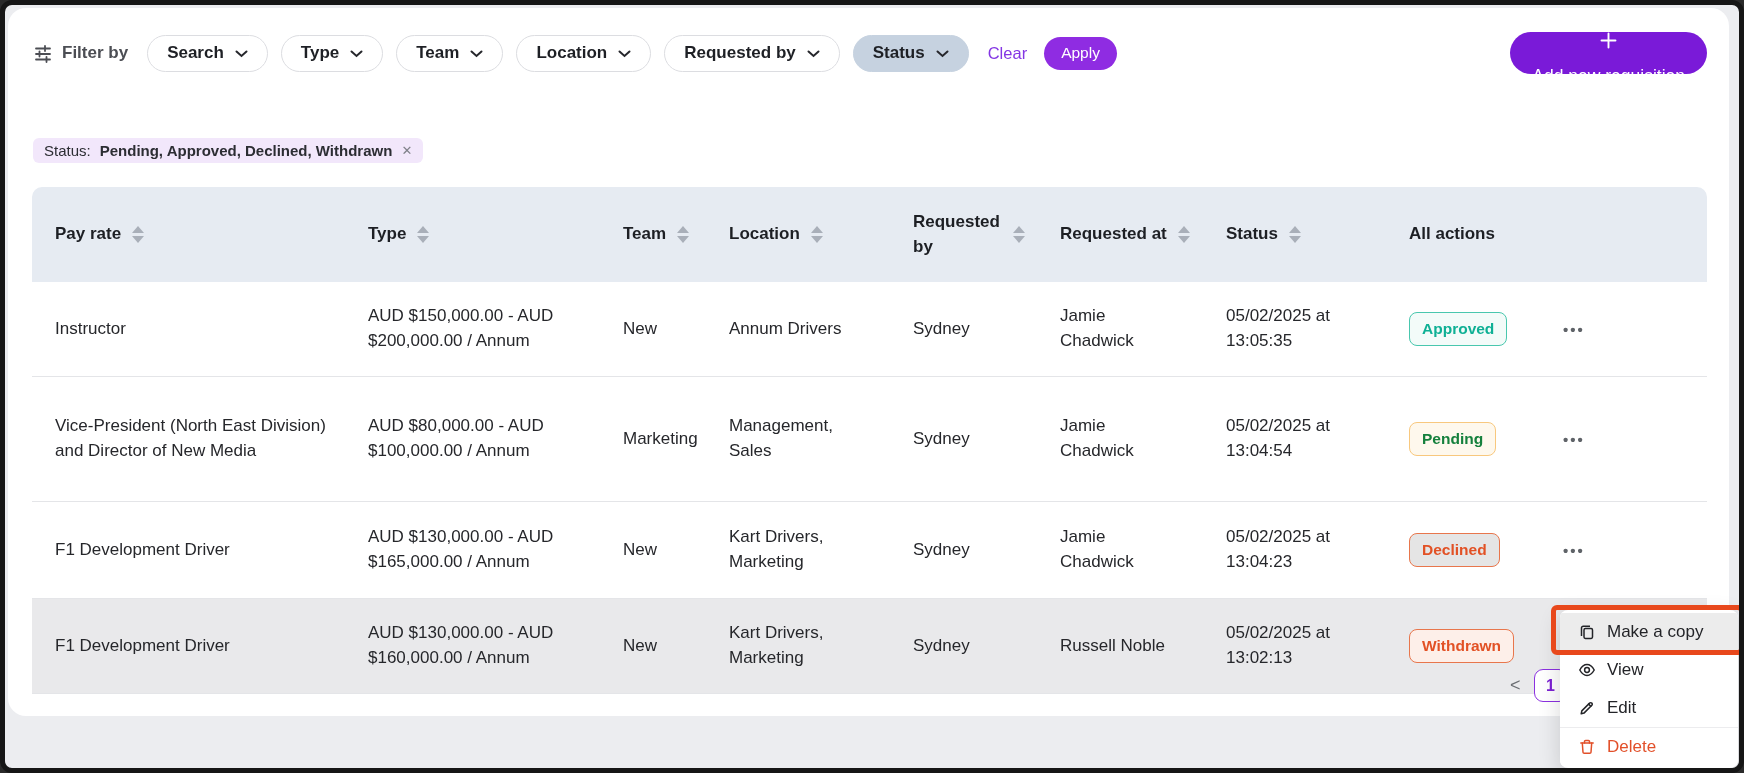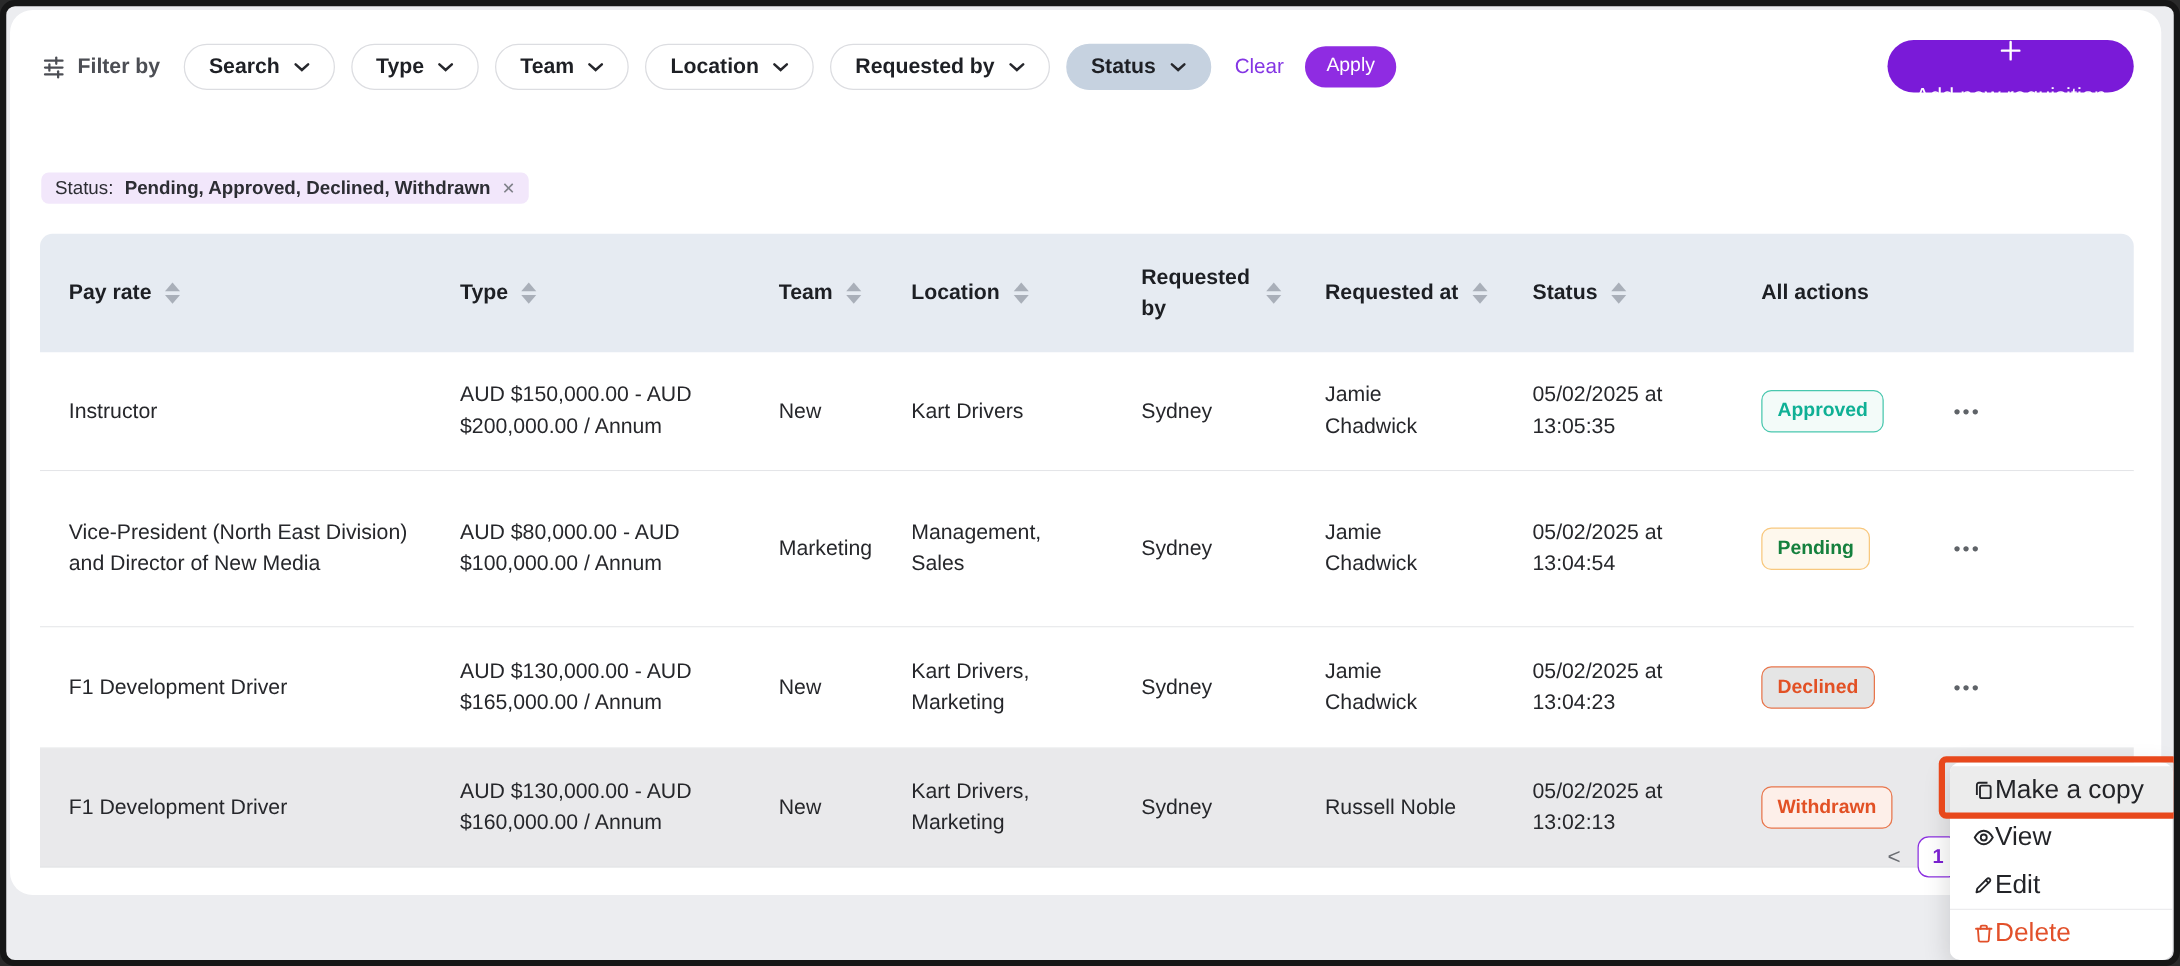--- a/index.html
+++ b/index.html
@@ -80,22 +80,22 @@
     display:flex; align-items:center; justify-content:center;
     color:#7d22d4; font-weight:700; font-size:16px; background:#fff; cursor:pointer;
   }
   
   .menu{
     position:absolute; left:1555px; top:605px; width:178px; z-index:20;
     background:#fff; border-radius:8px; box-shadow:0 6px 22px rgba(0,0,0,.16);
     padding:3px 0; overflow:hidden;
   }
   .menu-item{
-    display:flex; align-items:center; height:38px; padding:0 14px 0 18px;
-    font-size:21px; color:#232428; cursor:pointer; background:#fff;
+    display:flex; align-items:center; gap:11px; height:38px; padding:0 14px 0 18px;
+    font-size:17px; color:#232428; cursor:pointer; background:#fff;
   }
   .menu-item.hl{ background:#ececec; }
   .menu-item.danger{ color:#e2502a; border-top:1px solid #ececee; }
   .mi-icon{ display:inline-flex; flex:none; }
   
   .annotation{
     position:absolute; left:1546px; top:600px; width:193px; height:50px;
     border:5px solid #e8481c; border-radius:6px; z-index:30; pointer-events:none;
   }
 </style>
@@ -229,21 +229,21 @@
           </div>
         <div class="th">
             <span class="lbl">All actions</span>
           </div>
       </div>
 
       <div class="tr row r1">
         <div class="td">Instructor</div>
         <div class="td">AUD $150,000.00 - AUD $200,000.00 / Annum</div>
         <div class="td">New</div>
-        <div class="td">Kart Drivers</div>
+        <div class="td">Annum Drivers</div>
         <div class="td">Sydney</div>
         <div class="td cell-reqby">
             <span>Jamie Chadwick</span>
           </div>
         <div class="td">05/02/2025 at 13:05:35</div>
         <div class="td">
             <span class="badge badge--approved">Approved</span>
           </div>
         <div class="td">
             <span class="dots">•••</span>

